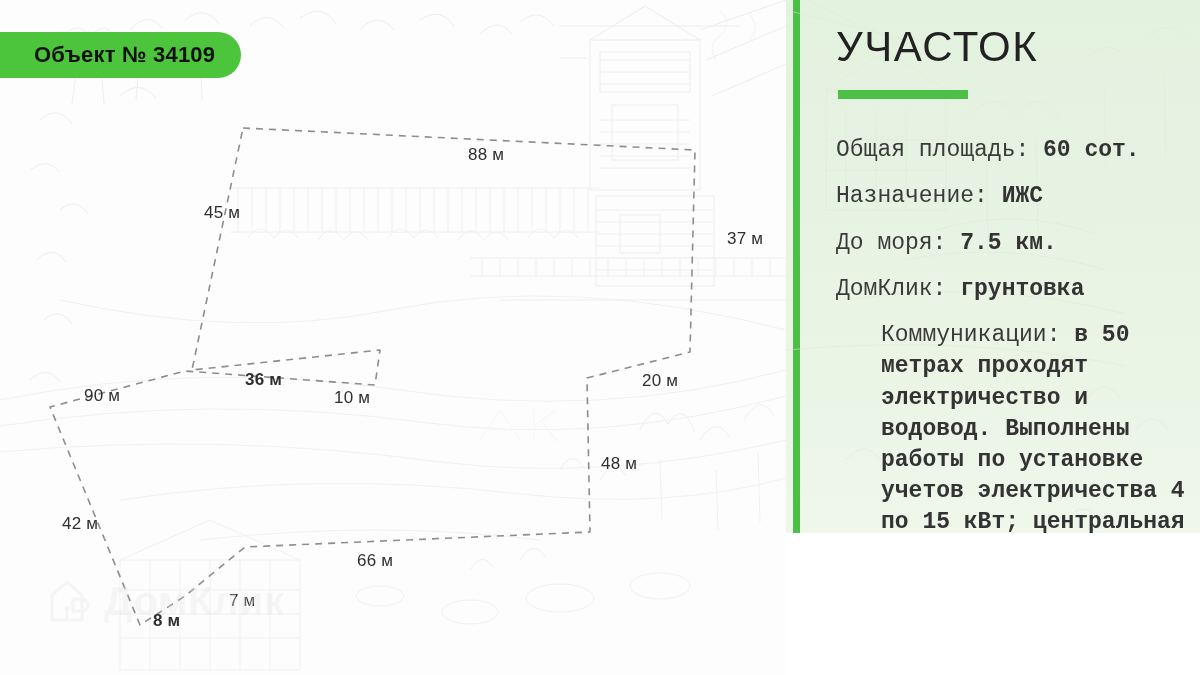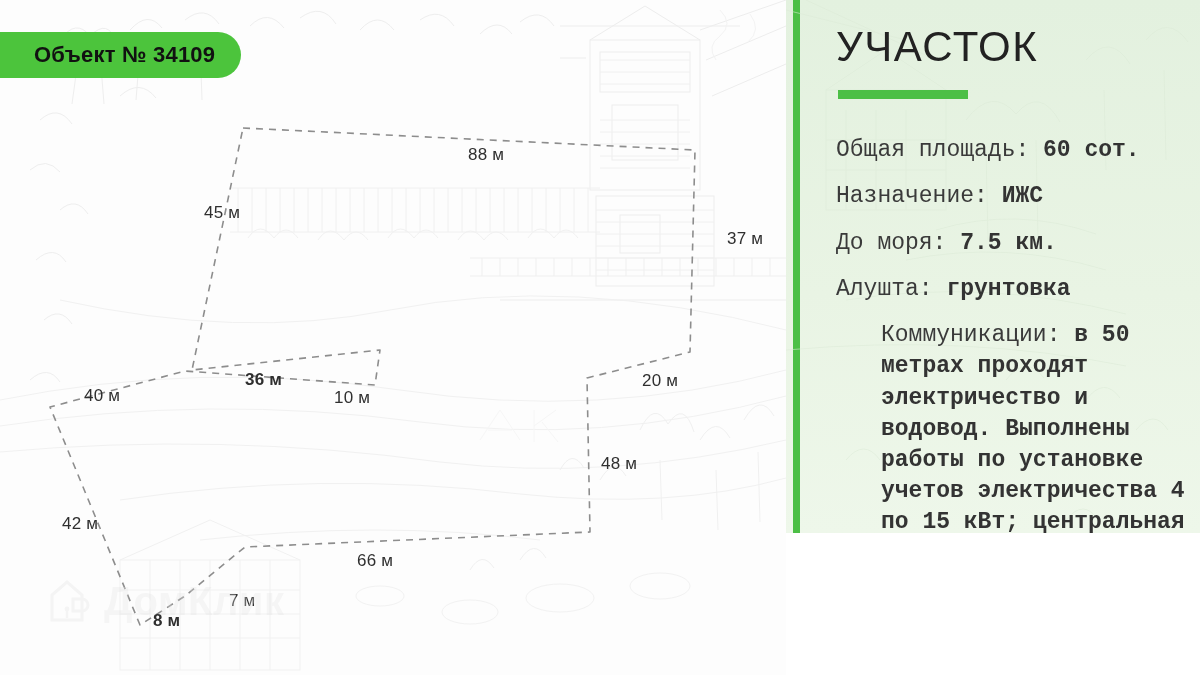--- a/index.html
+++ b/index.html
@@ -265,21 +265,21 @@
     <svg class="plot-svg" viewBox="0 0 786 675">
       <polygon id="plot-poly" fill="none" stroke="#8d8d8d" stroke-width="1.6" stroke-dasharray="7 6" stroke-linejoin="round" points="243,128 695,150 690,352 587,378 590,532 245,547 185,596 140,625 50,407 185,371 375,385 380,350 192,370"></polygon>
     </svg>
 
     <div class="dim" style="left:468px;top:145px;">88 м</div>
     <div class="dim" style="left:168px;top:203px;margin-left:36px;">45 м</div>
     <div class="dim" style="left:719px;top:229px;margin-left:8px;">37 м</div>
     <div class="dim" style="left:245px;top:370px;font-weight:bold;">36 м</div>
     <div class="dim" style="left:334px;top:388px;">10 м</div>
     <div class="dim" style="left:642px;top:371px;">20 м</div>
-    <div class="dim" style="left:84px;top:386px;">40 м</div>
+    <div class="dim" style="left:84px;top:386px;">90 м</div>
     <div class="dim" style="left:601px;top:454px;">48 м</div>
     <div class="dim" style="left:62px;top:514px;">42 м</div>
     <div class="dim" style="left:357px;top:551px;">66 м</div>
     <div class="dim" style="left:229px;top:591px;">7 м</div>
     <div class="dim" style="left:153px;top:611px;font-weight:bold;">8 м</div>
 
     <div class="watermark">
       <svg width="44" height="46" viewBox="0 0 44 46">
         <path d="M4 17 L19 4 L34 17 L34 42 L4 42 Z" fill="none" stroke="#e0e0e0" stroke-width="3"></path>
         <path d="M25 21 h9 a6 6 0 0 1 0 12 h-9 Z" fill="none" stroke="#e0e0e0" stroke-width="3"></path>
@@ -342,21 +342,21 @@
         </div>
         <div class="fact">
           <span class="k">Назначение:</span>
           <span class="v">ИЖС</span>
         </div>
         <div class="fact">
           <span class="k">До моря:</span>
           <span class="v">7.5 км.</span>
         </div>
         <div class="fact">
-          <span class="k">Алушта:</span>
+          <span class="k">ДомКлик:</span>
           <span class="v">грунтовка</span>
         </div>
         <div class="fact fact-comm">
           <span class="k">Коммуникации:</span>
           <span class="v">в 50 метрах проходят электричество и водовод. Выполнены работы по установке учетов электричества 4 по 15 кВт; центральная вода и канализация.</span>
         </div>
       </div>
 
     </div>
   </div>

